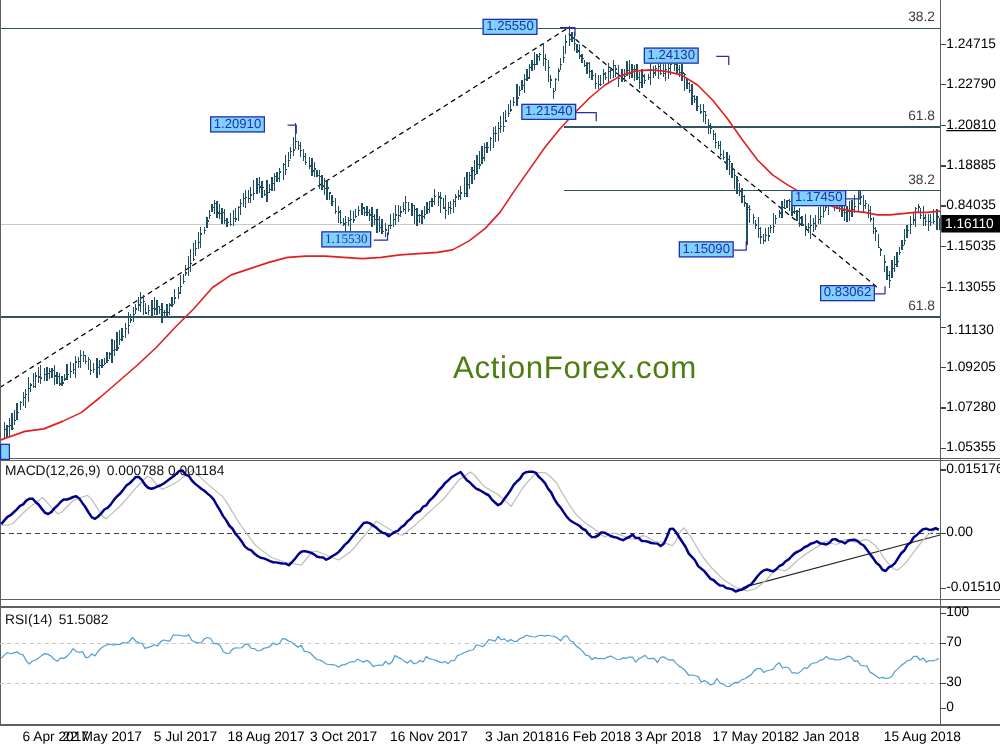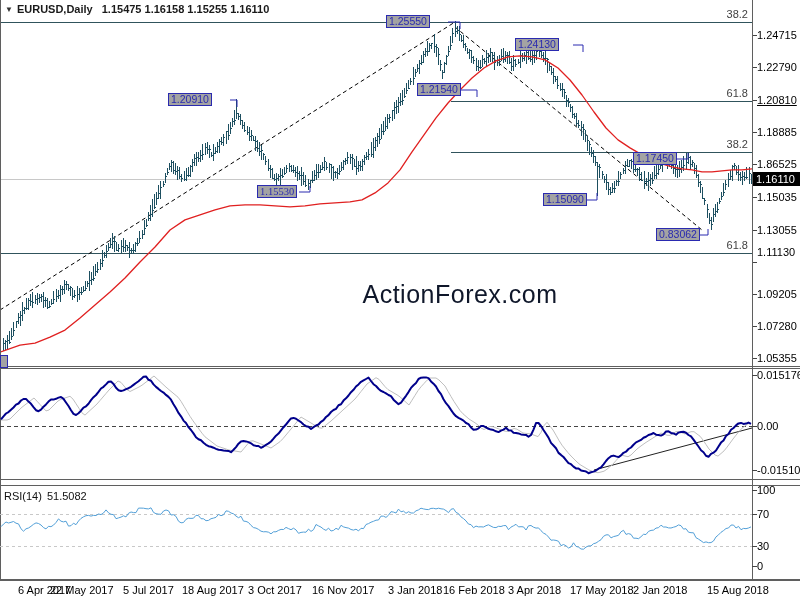--- a/index.html
+++ b/index.html
@@ -1,29 +1,29 @@
 <!DOCTYPE html>
 <html><head>
 <meta charset="utf-8">
 <style>
   html,body{margin:0;padding:0;background:#fff;}
   .chart{position:relative;width:800px;height:600px;background:#fff;overflow:hidden;
          font-family:"Liberation Sans",sans-serif;}
   .chart svg{position:absolute;left:0;top:0;z-index:1;}
   .watermark{position:absolute;left:280px;top:280px;width:360px;text-align:center;
-             font-size:25px;letter-spacing:0.5px;color:#0f172a;z-index:0;}
+             font-size:25px;letter-spacing:0.5px;color:#4d7c0f;z-index:0;}
   .header{position:absolute;left:5px;top:3px;z-index:3;font-size:11px;font-weight:700;color:#1a1a1a;}
   .header .tri{font-size:8px;color:#333;margin-right:4px;vertical-align:1px;}
   .header .ohlc{margin-left:9px;font-weight:700;}
   .paneltitle{position:absolute;left:4px;z-index:3;font-size:11px;color:#111;}
   .paneltitle .vals{margin-left:5px;}
   #overlays div{box-sizing:border-box;}
   .axlabel{position:absolute;left:757px;font-size:11px;color:#000;z-index:2;white-space:nowrap;}
   .fiblabel{position:absolute;width:42px;text-align:right;font-size:11px;color:#3f3f3f;z-index:2;}
-  .pricebox{position:absolute;border:1px solid #2a2ab0;background:#a3a3a3;color:#2a2ab0;
+  .pricebox{position:absolute;border:1px solid #2a2ab0;background:#7dd3fc;color:#2a2ab0;
             font-size:10.5px;line-height:11px;padding:0 2px;height:13px;min-width:8px;z-index:2;white-space:nowrap;}
   .datelabel{position:absolute;top:584px;font-size:11px;color:#000;z-index:2;white-space:nowrap;}
   .tag{position:absolute;left:753px;top:172px;width:47px;height:14px;background:#000;color:#fff;
        font-size:11px;line-height:14px;padding-left:3px;z-index:3;}
 </style>
 </head>
 <body>
 
 <div class="chart">
   <div class="watermark">ActionForex.com</div>
@@ -71,22 +71,22 @@
       <line x1="752" y1="426.5" x2="757" y2="426.5" stroke="#444" stroke-width="1" shape-rendering="crispEdges"></line>
       <line x1="752" y1="470.5" x2="757" y2="470.5" stroke="#444" stroke-width="1" shape-rendering="crispEdges"></line>
       <line x1="0" y1="514.5" x2="752" y2="514.5" stroke="#c8c8c8" stroke-width="1" shape-rendering="crispEdges" stroke-dasharray="3 3"></line>
       <line x1="0" y1="546.5" x2="752" y2="546.5" stroke="#c8c8c8" stroke-width="1" shape-rendering="crispEdges" stroke-dasharray="3 3"></line>
       <polyline points="1.0,526.7 3.5,524.1 6.0,522.0 8.5,523.0 11.0,522.3 13.5,521.5 16.0,523.2 18.5,523.9 21.0,528.8 23.5,531.2 26.0,528.8 28.5,528.0 31.0,526.3 33.5,524.3 36.0,522.9 38.5,523.5 41.0,525.0 43.5,527.6 46.0,528.9 48.5,526.3 51.0,526.7 53.5,525.1 56.0,522.5 58.5,518.9 61.0,521.2 63.5,521.9 66.0,521.2 68.5,526.1 71.0,525.7 73.5,523.2 76.0,524.7 78.5,521.0 81.0,518.4 83.5,516.8 86.0,515.7 88.5,515.4 91.0,516.1 93.5,515.4 96.0,515.5 98.5,514.0 101.0,514.6 103.5,513.0 106.0,509.9 108.5,512.8 111.0,514.3 113.5,514.6 116.0,518.7 118.5,517.9 121.0,517.1 123.5,515.8 126.0,516.9 128.5,513.3 131.0,512.0 133.5,512.6 136.0,512.6 138.5,508.1 141.0,508.1 143.5,508.2 146.0,508.7 148.5,508.9 151.0,507.8 153.5,512.4 156.0,513.7 158.5,514.1 161.0,514.3 163.5,511.0 166.0,510.0 168.5,510.8 171.0,515.0 173.5,514.7 176.0,516.4 178.5,521.2 181.0,522.8 183.5,522.5 186.0,519.3 188.5,518.2 191.0,518.4 193.5,518.2 196.0,515.3 198.5,515.6 201.0,518.7 203.5,518.8 206.0,520.7 208.5,520.4 211.0,518.7 213.5,518.1 216.0,517.3 218.5,514.4 221.0,515.7 223.5,514.8 226.0,510.9 228.5,511.3 231.0,513.0 233.5,513.8 236.0,516.1 238.5,517.7 241.0,516.3 243.5,521.1 246.0,521.4 248.5,522.5 251.0,525.4 253.5,527.6 256.0,528.1 258.5,529.4 261.0,531.2 263.5,531.8 266.0,531.7 268.5,532.2 271.0,533.8 273.5,531.8 276.0,531.8 278.5,530.4 281.0,529.4 283.5,529.5 286.0,527.4 288.5,528.6 291.0,529.7 293.5,528.2 296.0,529.9 298.5,533.3 301.0,532.4 303.5,532.1 306.0,532.2 308.5,529.1 311.0,531.4 313.5,529.7 316.0,524.5 318.5,525.9 321.0,527.1 323.5,529.1 326.0,530.4 328.5,528.1 331.0,531.0 333.5,530.4 336.0,528.3 338.5,529.6 341.0,525.3 343.5,526.9 346.0,527.6 348.5,528.1 351.0,529.5 353.5,530.1 356.0,529.2 358.5,530.9 361.0,528.3 363.5,528.6 366.0,524.5 368.5,523.6 371.0,522.2 373.5,521.3 376.0,520.2 378.5,520.0 381.0,516.1 383.5,516.2 386.0,517.4 388.5,515.2 391.0,511.7 393.5,512.1 396.0,513.0 398.5,509.1 401.0,511.8 403.5,511.1 406.0,513.3 408.5,511.7 411.0,513.0 413.5,513.0 416.0,510.8 418.5,509.9 421.0,508.2 423.5,508.9 426.0,509.4 428.5,509.6 431.0,508.4 433.5,508.3 436.0,508.9 438.5,508.2 441.0,508.8 443.5,509.1 446.0,510.6 448.5,512.6 451.0,509.3 453.5,508.6 456.0,512.4 458.5,513.6 461.0,516.9 463.5,518.6 466.0,520.9 468.5,524.1 471.0,524.6 473.5,527.7 476.0,526.1 478.5,526.9 481.0,526.8 483.5,527.0 486.0,525.7 488.5,524.8 491.0,526.2 493.5,527.4 496.0,527.6 498.5,526.3 501.0,526.5 503.5,525.6 506.0,525.6 508.5,529.7 511.0,527.1 513.5,525.8 516.0,524.3 518.5,526.9 521.0,526.7 523.5,526.9 526.0,530.0 528.5,525.8 531.0,525.5 533.5,527.2 536.0,528.1 538.5,527.9 541.0,530.7 543.5,533.1 546.0,534.4 548.5,537.0 551.0,540.2 553.5,540.0 556.0,540.4 558.5,541.3 561.0,545.7 563.5,544.5 566.0,545.8 568.5,548.0 571.0,546.9 573.5,542.8 576.0,546.4 578.5,547.1 581.0,549.0 583.5,549.2 586.0,547.1 588.5,545.9 591.0,545.9 593.5,543.7 596.0,543.0 598.5,541.3 601.0,539.7 603.5,536.3 606.0,534.9 608.5,534.8 611.0,537.9 613.5,536.6 616.0,536.0 618.5,535.3 621.0,531.8 623.5,530.3 626.0,534.4 628.5,533.6 631.0,534.4 633.5,538.2 636.0,538.2 638.5,538.7 641.0,536.7 643.5,534.3 646.0,534.5 648.5,531.4 651.0,530.4 653.5,530.1 656.0,528.1 658.5,527.7 661.0,525.2 663.5,527.0 666.0,527.0 668.5,527.9 671.0,528.0 673.5,527.2 676.0,526.5 678.5,524.9 681.0,525.7 683.5,529.1 686.0,528.7 688.5,532.2 691.0,532.7 693.5,532.8 696.0,537.7 698.5,539.1 701.0,540.8 703.5,542.6 706.0,541.9 708.5,542.7 711.0,542.6 713.5,541.0 716.0,536.9 718.5,534.9 721.0,532.3 723.5,530.6 726.0,528.5 728.5,528.0 731.0,525.1 733.5,525.0 736.0,528.0 738.5,526.4 741.0,529.7 743.5,528.4 746.0,528.7 748.5,528.0 751.0,526.9" fill="none" stroke="#53a0d8" stroke-width="1" stroke-linejoin="round"></polyline>
       <line x1="752" y1="490.5" x2="757" y2="490.5" stroke="#444" stroke-width="1" shape-rendering="crispEdges"></line>
       <line x1="752" y1="514.5" x2="757" y2="514.5" stroke="#444" stroke-width="1" shape-rendering="crispEdges"></line>
       <line x1="752" y1="546.5" x2="757" y2="546.5" stroke="#444" stroke-width="1" shape-rendering="crispEdges"></line>
       <line x1="752" y1="566.5" x2="757" y2="566.5" stroke="#444" stroke-width="1" shape-rendering="crispEdges"></line>
     </svg>
-  <div class="header">
-    <span class="tri">▼</span><span>EURUSD,Daily</span><span class="ohlc">1.15475 1.16158 1.15255 1.16110</span>
+  <div class="paneltitle" style="top:371px">
+    <span>MACD(12,26,9)</span><span class="vals">0.000788 0.001184</span>
   </div>
   <div class="paneltitle" style="top:490px">
     <span>RSI(14)</span><span class="vals">51.5082</span>
   </div>
   <div class="tag">1.16110</div>
   <div id="overlays">
       <div class="fiblabel" style="left: 706px; top: 8px;">38.2</div>
       <div class="fiblabel" style="left: 706px; top: 87px;">61.8</div>
       <div class="fiblabel" style="left: 706px; top: 138px;">38.2</div>
       <div class="fiblabel" style="left: 706px; top: 239px;">61.8</div>
@@ -96,24 +96,24 @@
       <div class="pricebox" style="left: 515px; top: 38px;">1.24130</div>
       <div class="pricebox" style="left: 257px; top: 185px; font-family: Liberation Serif, serif;">1.15530</div>
       <div class="pricebox" style="left: 543px; top: 193px;">1.15090</div>
       <div class="pricebox" style="left: 656px; top: 228px;">0.83062</div>
       <div class="pricebox" style="left: 633px; top: 152px;">1.17450</div>
       <div class="pricebox" style="left: 0px; top: 355px;"></div>
       <div class="axlabel" style="top: 29px;">1.24715</div>
       <div class="axlabel" style="top: 61.1167px;">1.22790</div>
       <div class="axlabel" style="top: 94.151px; text-decoration: underline;">1.20810</div>
       <div class="axlabel" style="top: 126.268px;">1.18885</div>
-      <div class="axlabel" style="top: 158.384px;">1.86525</div>
+      <div class="axlabel" style="top: 158.384px;">0.84035</div>
       <div class="axlabel" style="top: 190.501px;">1.15035</div>
       <div class="axlabel" style="top: 223.535px;">1.13055</div>
-      <div class="axlabel" style="top: 246px;">1.11130</div>
+      <div class="axlabel" style="top: 258px;">1.11130</div>
       <div class="axlabel" style="top: 287.769px;">1.09205</div>
       <div class="axlabel" style="top: 319.886px;">1.07280</div>
       <div class="axlabel" style="top: 352.002px;">1.05355</div>
       <div class="axlabel" style="top: 369.414px;">0.015176</div>
       <div class="axlabel" style="top: 420px;">0.00</div>
       <div class="axlabel" style="top: 464px;">-0.015109</div>
       <div class="axlabel" style="top: 484px;">100</div>
       <div class="axlabel" style="top: 508px;">70</div>
       <div class="axlabel" style="top: 540px;">30</div>
       <div class="axlabel" style="top: 560px;">0</div>

